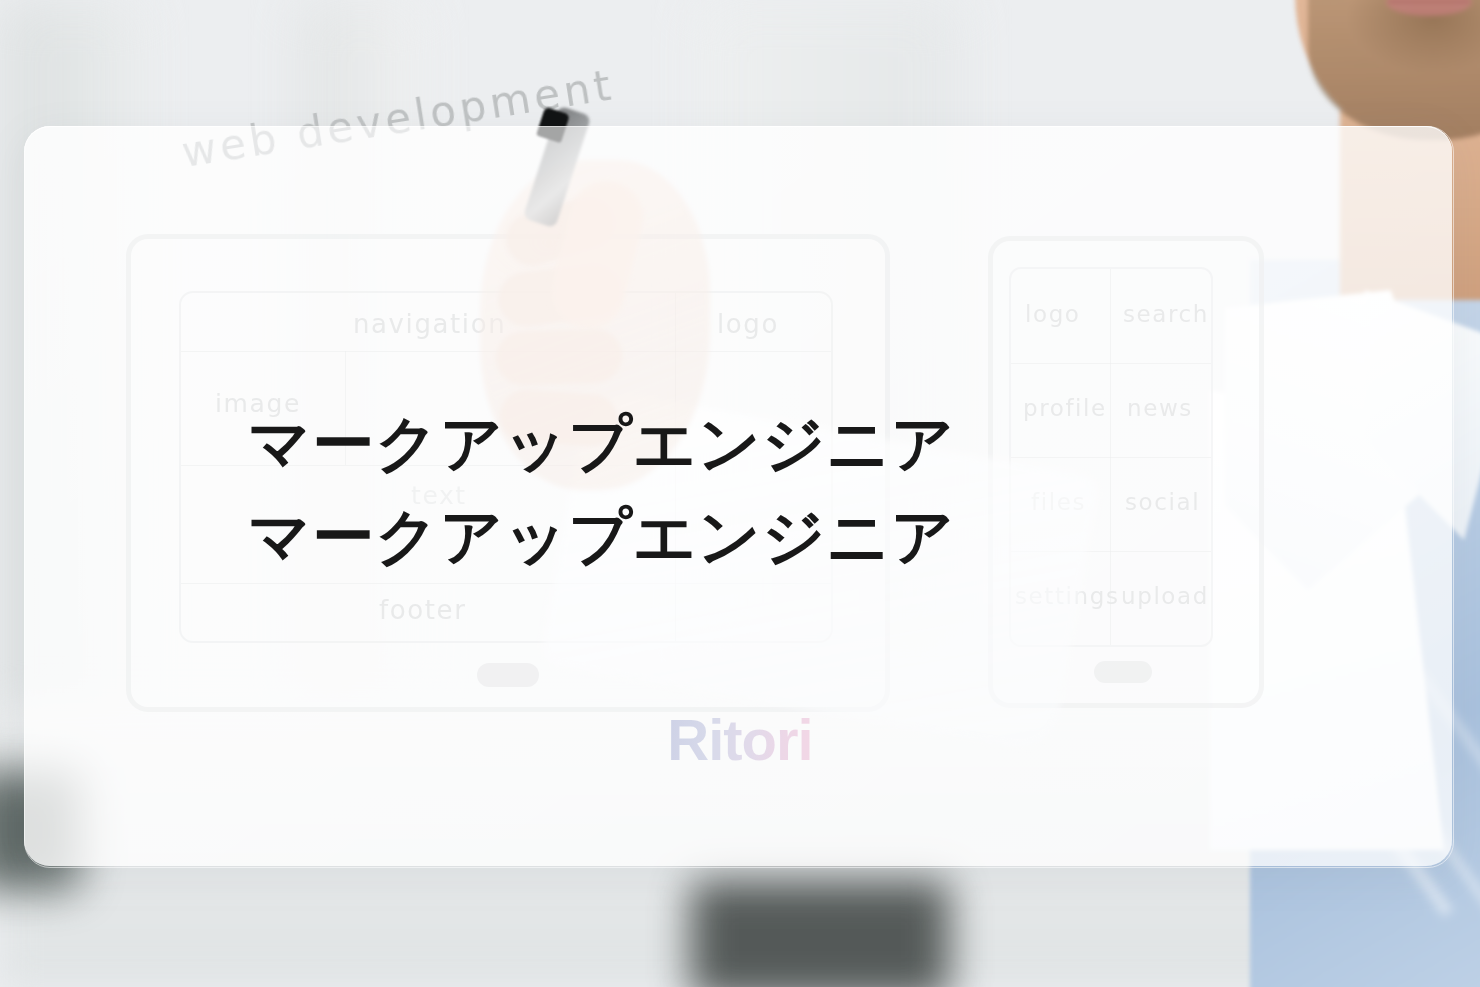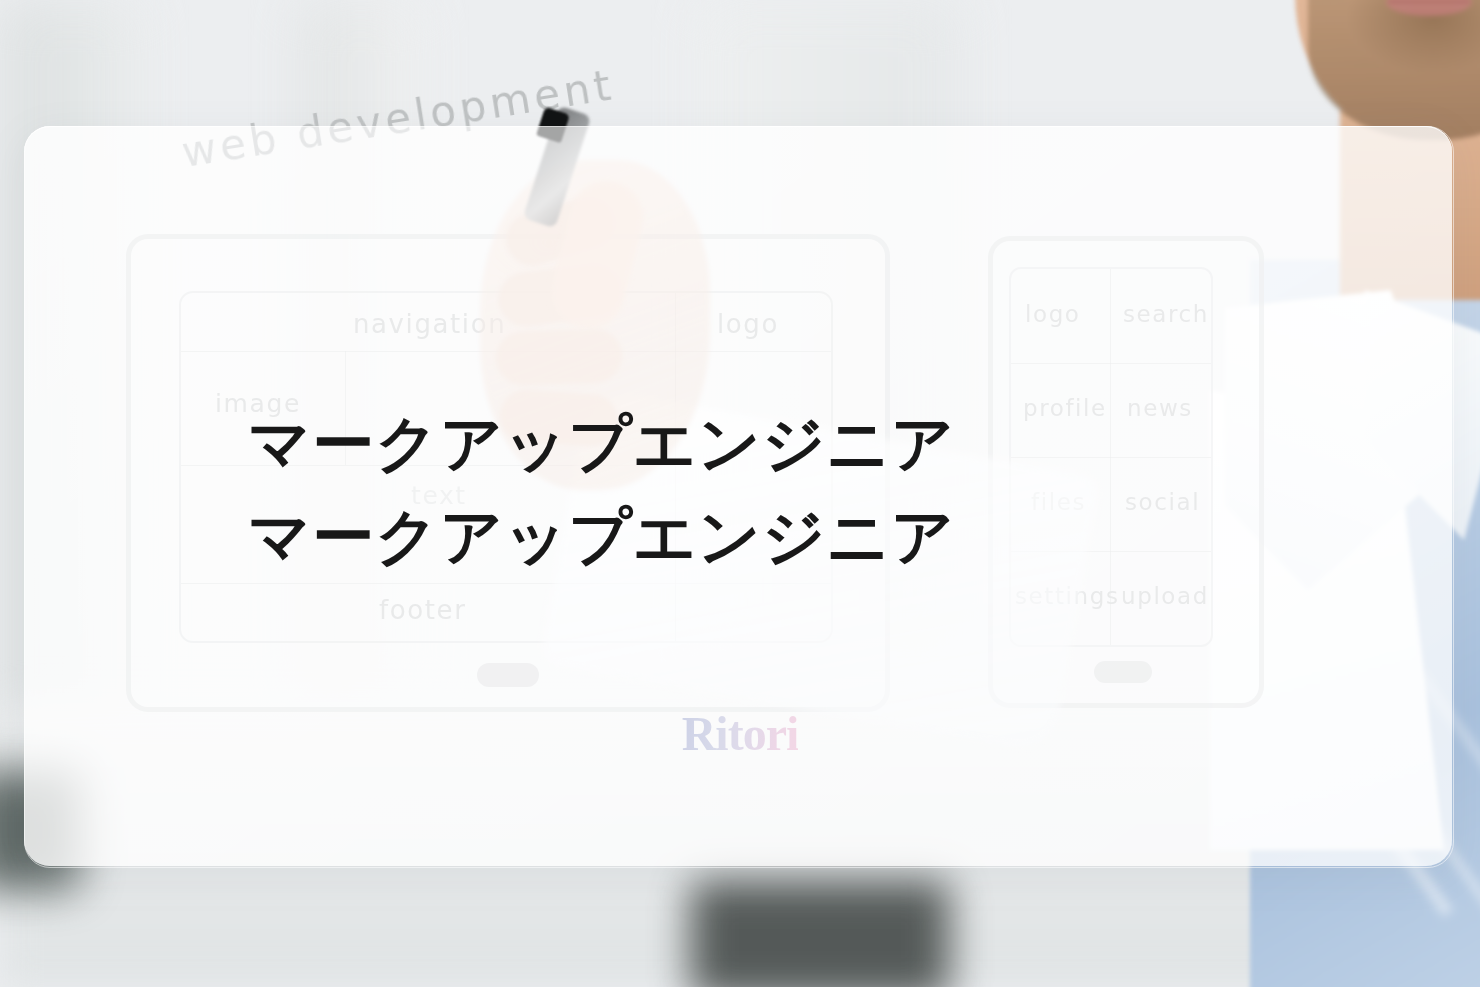--- a/index.html
+++ b/index.html
@@ -192,21 +192,21 @@
     font-family:"DejaVu Sans","Liberation Sans",sans-serif;
     font-weight:700;font-size:62px;line-height:93px;letter-spacing:1px;
   }
   .title .ln{display:block;}
 
   
   .brand{
     position:absolute;left:0;top:706px;width:1480px;text-align:center;
   }
   .brand span{
-    font-family:Liberation Serif, serif;font-weight:700;font-size:48px;letter-spacing:-1px;
+    font-family:Liberation Sans, sans-serif;font-weight:700;font-size:58px;letter-spacing:-1px;
     background:linear-gradient(95deg,#c3c8e2 0%,#cfd2e6 30%,#dcd2e6 58%,#e9cfe3 78%,#f2cfe0 100%);
     -webkit-background-clip:text;background-clip:text;color:transparent;
     opacity:.8;filter:blur(.5px);
   }
 </style>
 </head>
 <body>
 
 <div id="stage">
 

